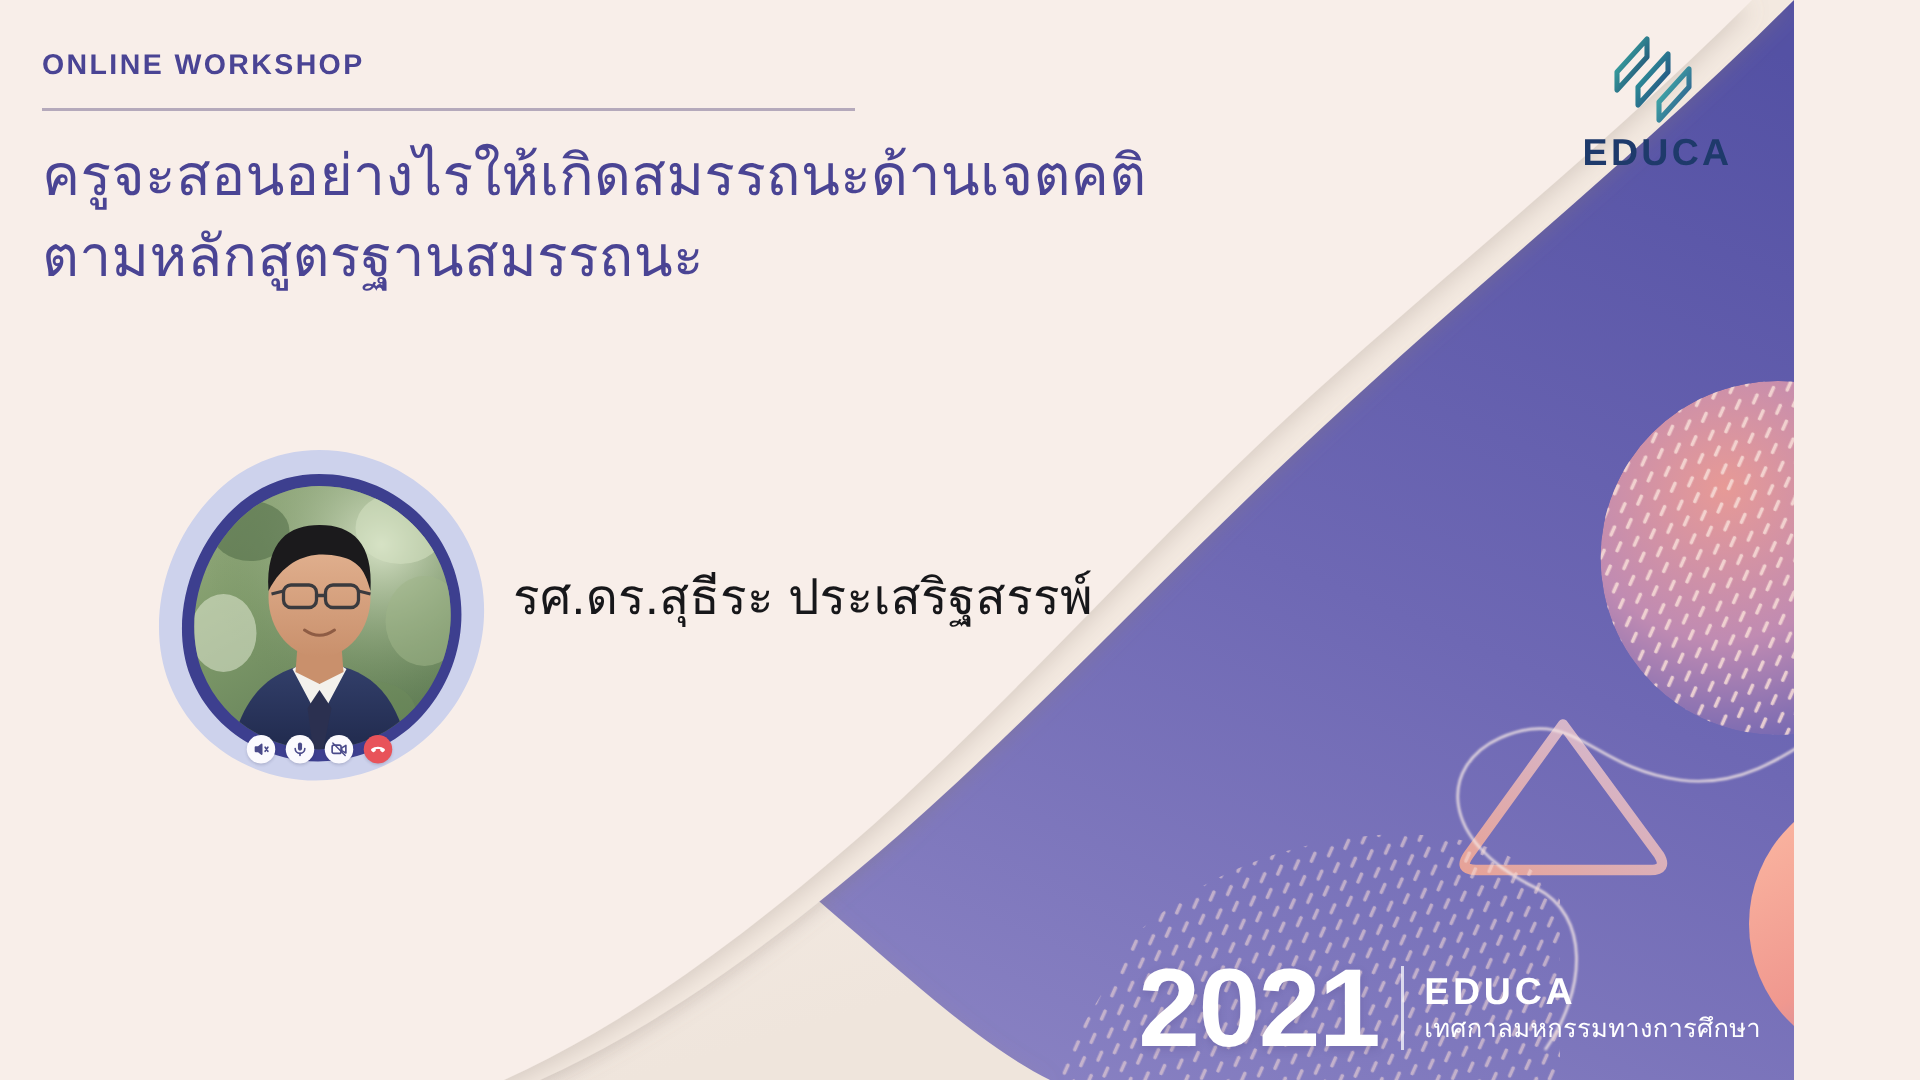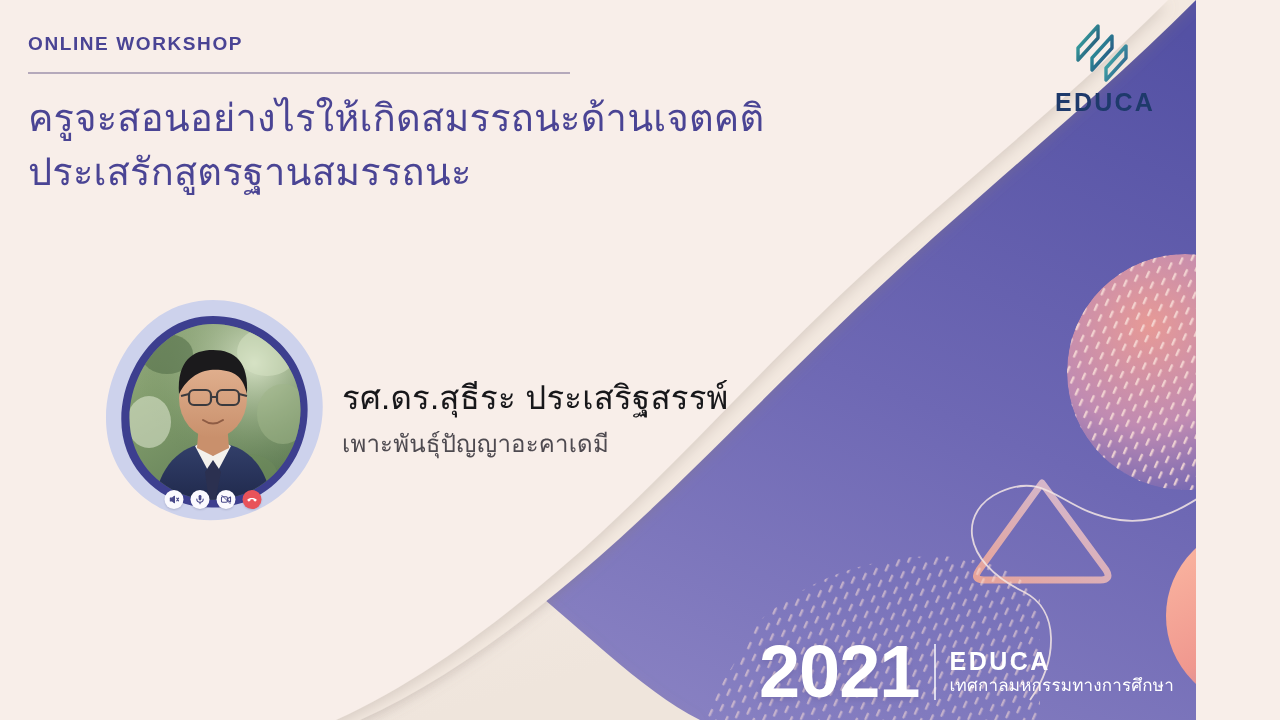--- a/index.html
+++ b/index.html
@@ -187,21 +187,21 @@
                C 768 360 680 462 582 550
                C 500 622 420 682 336 720
                L0 720 Z" fill="#F8EEE9"></path>
     </svg>
   </div>
 
   <div class="eyebrow">ONLINE WORKSHOP</div>
   <div class="divider"></div>
   <div class="title">
     <span class="title-line">ครูจะสอนอย่างไรให้เกิดสมรรถนะด้านเจตคติ</span>
-    <span class="title-line">ประเสรักสูตรฐานสมรรถนะ</span>
+    <span class="title-line">ตามหลักสูตรฐานสมรรถนะ</span>
   </div>
 
   <div class="logo">
     <svg class="logo-mark" width="74" height="66" viewBox="0 0 74 66" aria-hidden="true">
       <defs>
         <linearGradient id="gL1" x1="0" y1="0" x2="1" y2="1">
           <stop offset="0%" stop-color="#3EBFAE"></stop>
             <stop offset="100%" stop-color="#1E3A6B"></stop>
         </linearGradient>
         <linearGradient id="gL2" x1="0" y1="0" x2="1" y2="1">
@@ -328,21 +328,20 @@
       </div>
       <div class="call-btn end">
         <svg width="11" height="11" viewBox="0 0 24 24" fill="#FFFFFF" aria-hidden="true">
           <path d="M12 8.5c-3.6 0-7 1.1-9.3 2.9-.9.7-1 1.9-.3 2.7l1.5 1.7c.6.7 1.7.8 2.4.2l2-1.6c.4-.3.6-.8.5-1.3l-.2-1.1c2.2-.6 4.6-.6 6.8 0l-.2 1.1c-.1.5.1 1 .5 1.3l2 1.6c.7.6 1.8.5 2.4-.2l1.5-1.7c.7-.8.6-2-.3-2.7C19 9.6 15.6 8.5 12 8.5z"></path>
         </svg>
       </div>
     </div>
   </div>
 
   <div class="speaker-name">รศ.ดร.สุธีระ ประเสริฐสรรพ์</div>
-  <div class="speaker-org">เพาะพันธุ์ปัญญาอะคาเดมี</div>
 
   <div class="brand">
     <div class="brand-year">2021</div>
     <div class="brand-rule"></div>
     <div class="brand-text">
       <div class="brand-educa">EDUCA</div>
       <div class="brand-sub1">เทศกาลมหกรรมทางการศึกษา</div>
     </div>
   </div>
 

